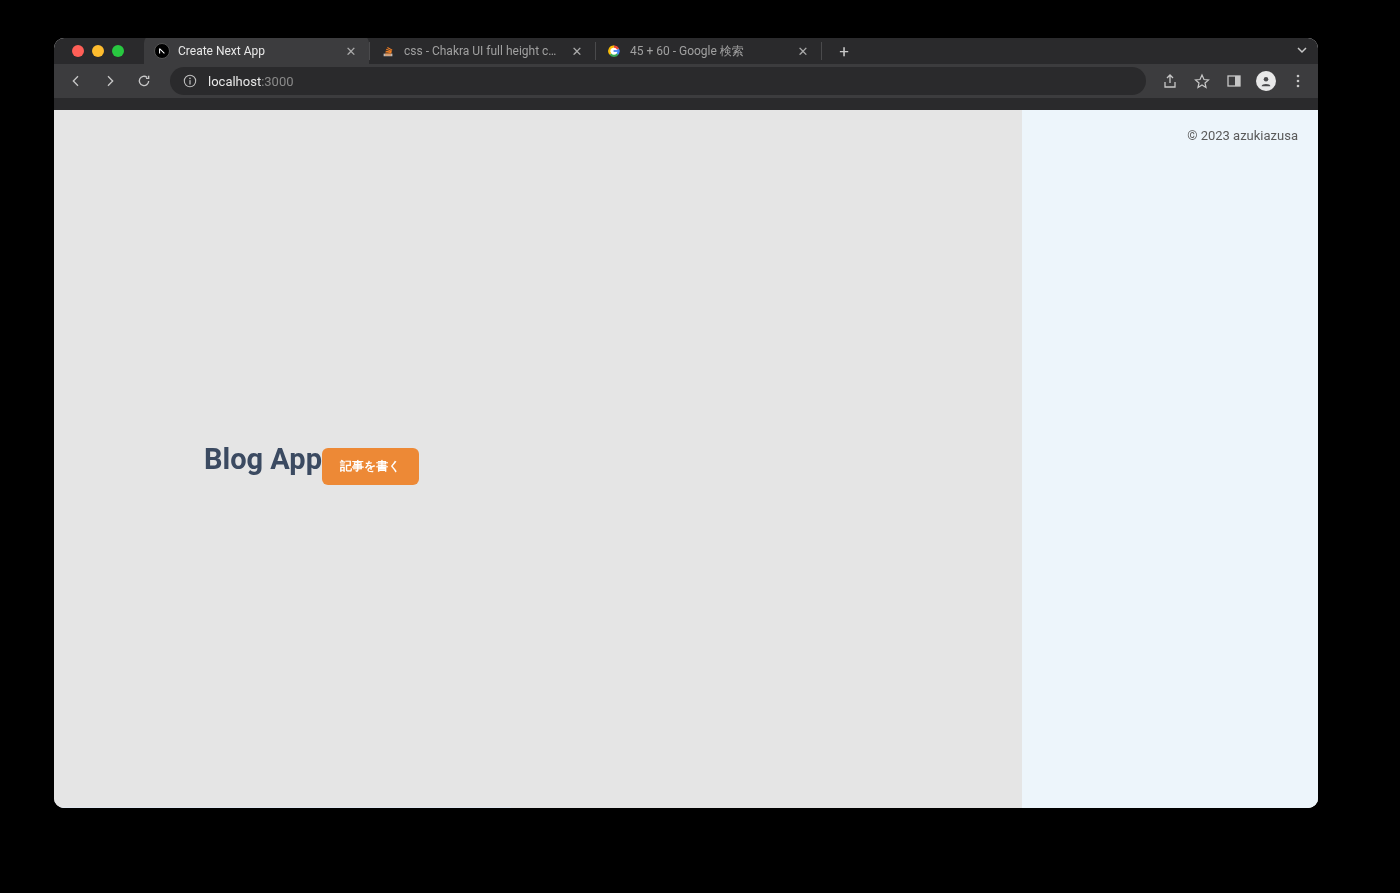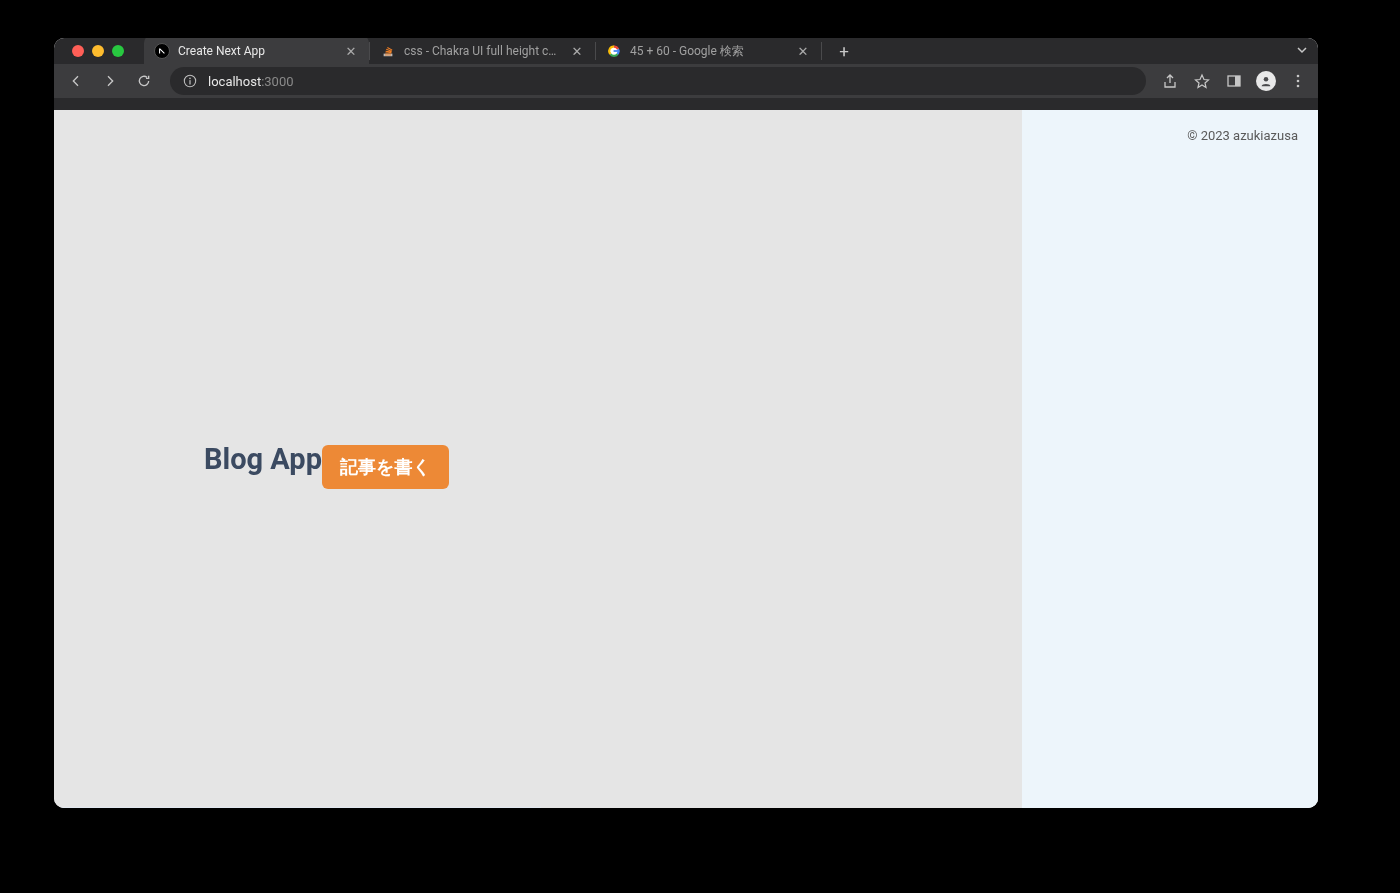--- a/index.html
+++ b/index.html
@@ -207,21 +207,21 @@
       border-bottom: 1px solid #e2e8f0;
     }
     .app-title {
       font-size: 29px;
       font-weight: 700;
       color: #3b4a61;
     }
     .write-btn {
       background: #ed8936;
       color: #fff;
-      font-size: 18px;
+      font-size: 12px;
       font-weight: 600;
       padding: 10px 18px;
       border-radius: 6px;
       border: none;
       cursor: pointer;
       margin-right: 72px;
       margin-top: 16px;
     }
     .app-main {
       flex: 1;

